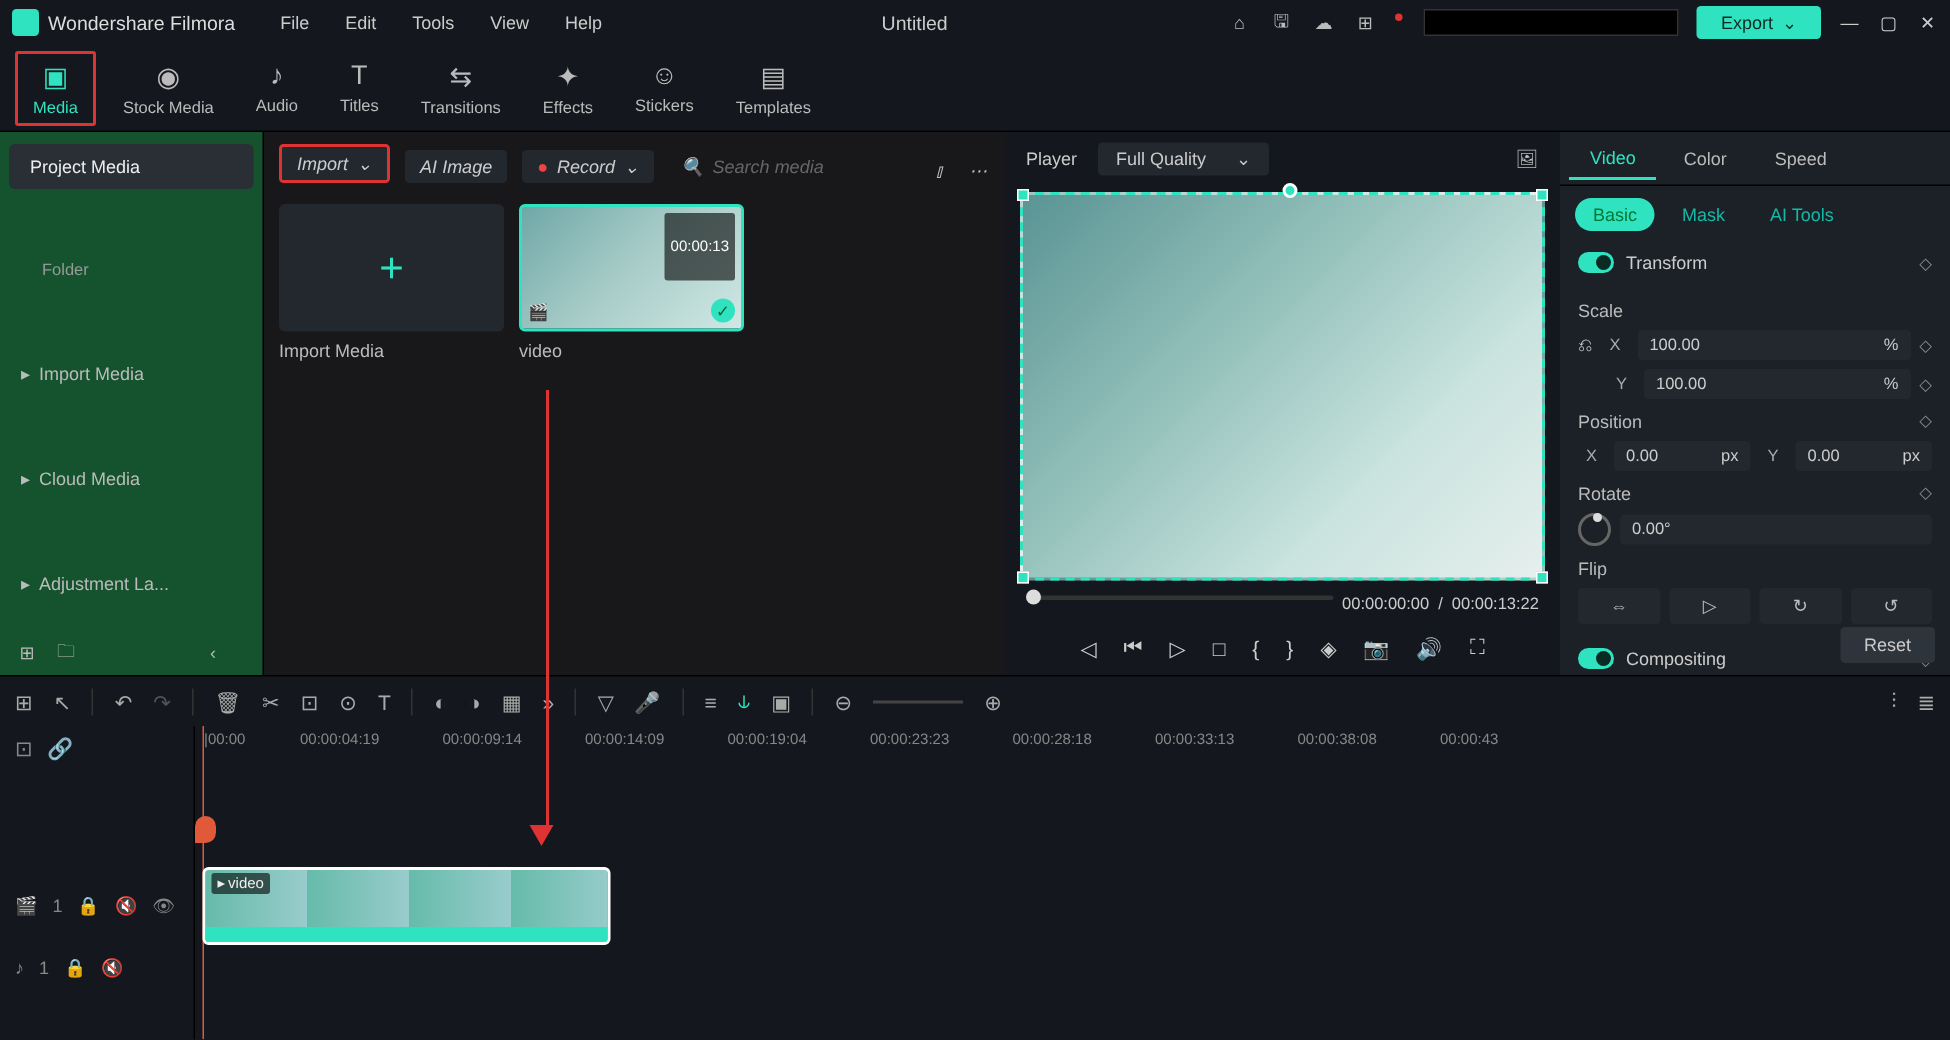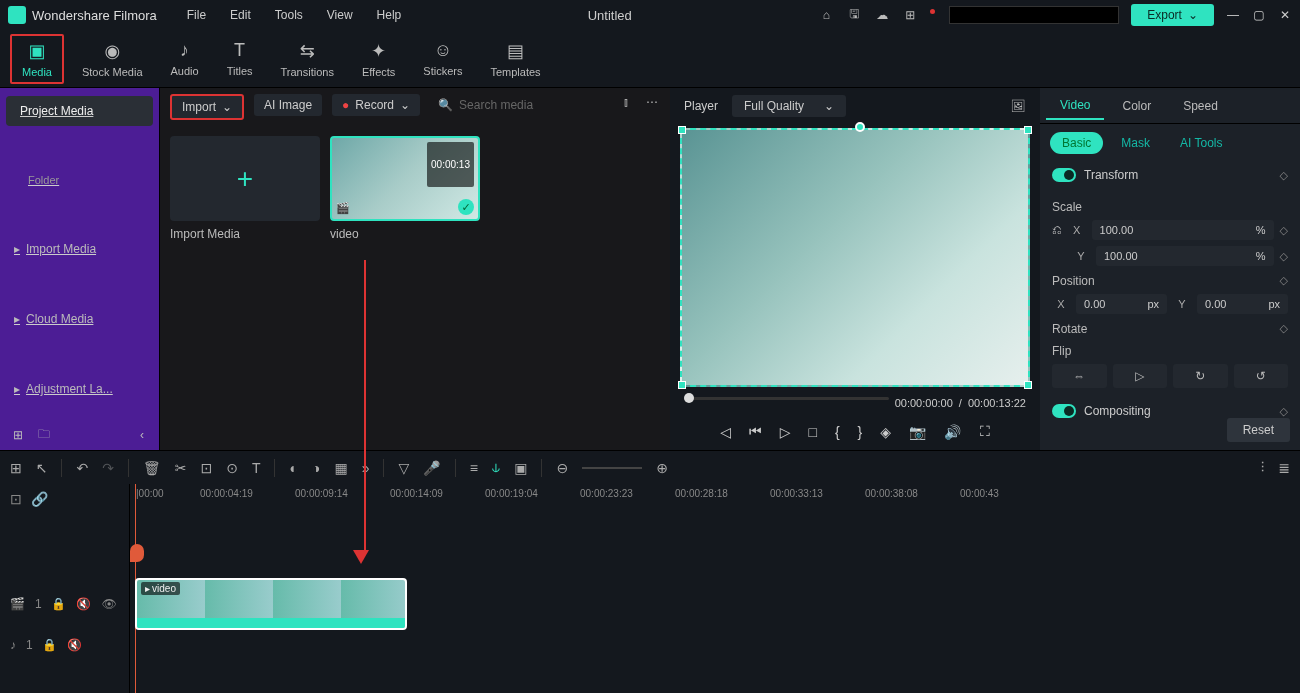--- a/index.html
+++ b/index.html
@@ -17,28 +17,28 @@
   .export-btn { background: #2fe3c0; color: #0a2a24; padding: 4px 16px; border-radius: 3px; display: flex; align-items: center; gap: 6px; font-size: 12px; cursor: pointer; }
   .wincontrol { width: 14px; height: 14px; color: #ccc; display:flex; align-items:center; justify-content:center;}
 
   .main-toolbar { height: 58px; background: #14181e; display: flex; align-items: center; padding: 0 10px; gap: 8px; border-bottom: 1px solid #000; }
   .tb-item { display: flex; flex-direction: column; align-items: center; gap: 4px; padding: 4px 10px; color: #bbb; cursor: pointer; font-size: 11px; }
   .tb-item.active { color: #2fe3c0; }
   .tb-item .ico { font-size: 18px; }
   .red-highlight { border: 2px solid #d33; border-radius: 2px; }
 
   .workspace { display: flex; height: 362px; }
-  .sidebar { width: 160px; background: #4c1d95; border-right: 1px solid #000; padding: 8px 0; text-decoration: underline; }
+  .sidebar { width: 176px; background: #14532d; border-right: 1px solid #000; padding: 8px 0; }
   .side-item { padding: 8px 14px; color: #bbb; font-size: 12px; display: flex; align-items: center; gap: 6px; cursor: pointer; margin-top: 40px; }
   .side-item.active { background: #2a2f36; color: #eee; font-weight: 500; border-radius:4px; margin:0 6px;}
   .side-item.sub { padding-left: 28px; font-size: 11px; color: #999; }
   .side-foot { position: absolute; bottom: 0; left: 0; width: 160px; height: 30px; display: flex; align-items: center; padding: 0 10px; gap: 10px; }
 
   .media-panel { flex: 1; background: #18181b; padding: 0; display: flex; flex-direction: column; }
-  .media-bar { height: 40px; display: flex; align-items: flex-start; padding: 6px 10px; gap: 10px; }
+  .media-bar { height: 40px; display: flex; align-items: flex-end; padding: 6px 10px; gap: 10px; font-style: italic; }
   .btn-sm { background: #23282f; color: #ccc; padding: 4px 10px; border-radius: 3px; display: flex; align-items: center; gap: 6px; font-size: 12px; cursor: pointer; }
   .btn-sm.redh { border: 2px solid #d33; }
   .search-box { flex: 1; display: flex; align-items: center; gap: 6px; color: #666; padding: 4px 8px; }
   .media-grid { flex: 1; padding: 8px 10px; display: flex; gap: 10px; align-items: flex-start; }
   .media-card { width: 150px; }
   .media-thumb { width: 150px; height: 85px; background: #23282f; border-radius: 4px; display: flex; align-items: center; justify-content: center; position: relative; }
   .media-thumb.plus { font-size: 28px; color: #2fe3c0; }
   .media-thumb.vid { border: 2px solid #2fe3c0; background: linear-gradient(135deg,#6fa8a8 0%, #a8ccc8 50%, #d0e8e4 100%); }
   .dur-badge { position: absolute; top: 4px; right: 4px; background: #0009; color: #fff; font-size: 10px; padding: 17px 4px; border-radius: 2px; }
   .check-badge { position: absolute; bottom: 4px; right: 4px; width: 16px; height: 16px; background: #2fe3c0; border-radius: 50%; color: #063; font-size: 11px; display: flex; align-items: center; justify-content: center; }
@@ -315,20 +315,28 @@
         <span class="axis-l">Y</span>
         <div class="num-input">
             <span>0.00</span>
             <span>px</span>
           </div>
       </div>
       <div class="insp-label" style="display:flex;justify-content:space-between">
           <span>Rotate</span>
           <span class="diamond">◇</span>
         </div>
+      <div class="insp-row">
+        <div style="width:22px;height:22px;border:2px solid #666;border-radius:50%;position:relative">
+            <div style="position:absolute;top:-2px;left:8px;width:6px;height:6px;background:#ddd;border-radius:50%"></div>
+          </div>
+        <div class="num-input">
+            <span>0.00°</span>
+          </div>
+      </div>
       <div class="insp-label">Flip</div>
       <div class="flip-row">
         <div class="flip-btn">⇔</div>
         <div class="flip-btn">▷</div>
         <div class="flip-btn">↻</div>
         <div class="flip-btn">↺</div>
       </div>
       <div class="insp-section" style="margin-top:10px;padding:6px 0">
         <div class="toggle"></div>
         <span>Compositing</span>

